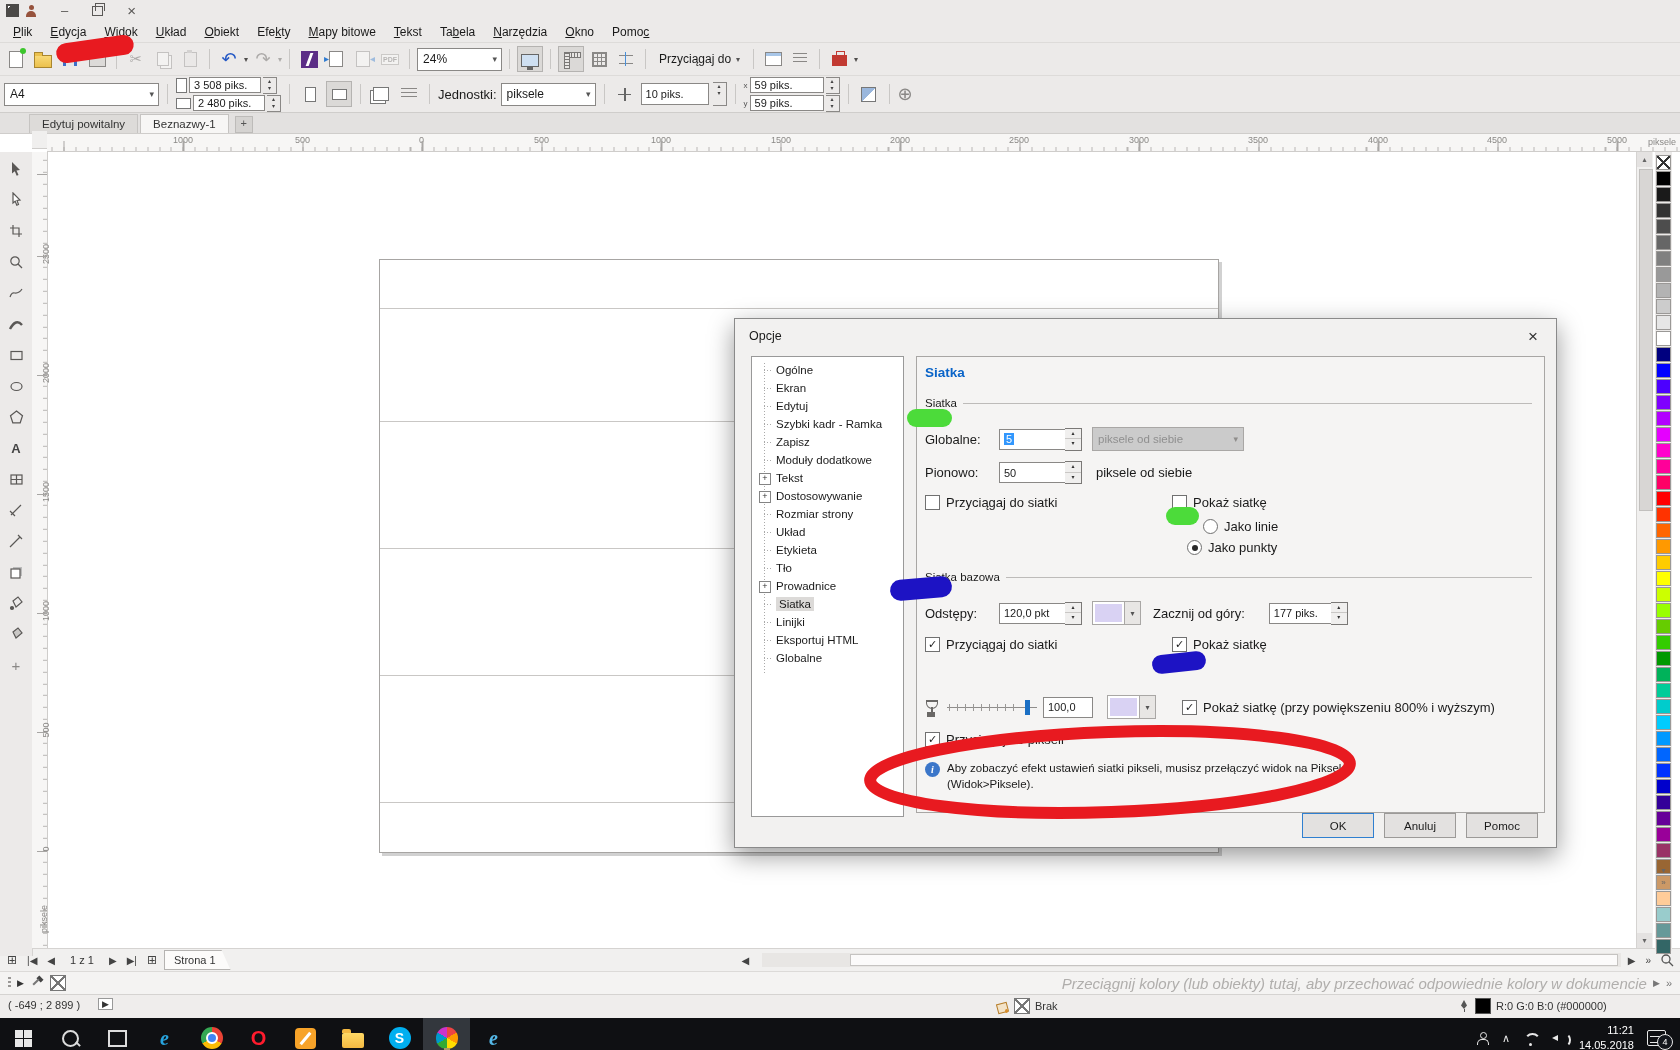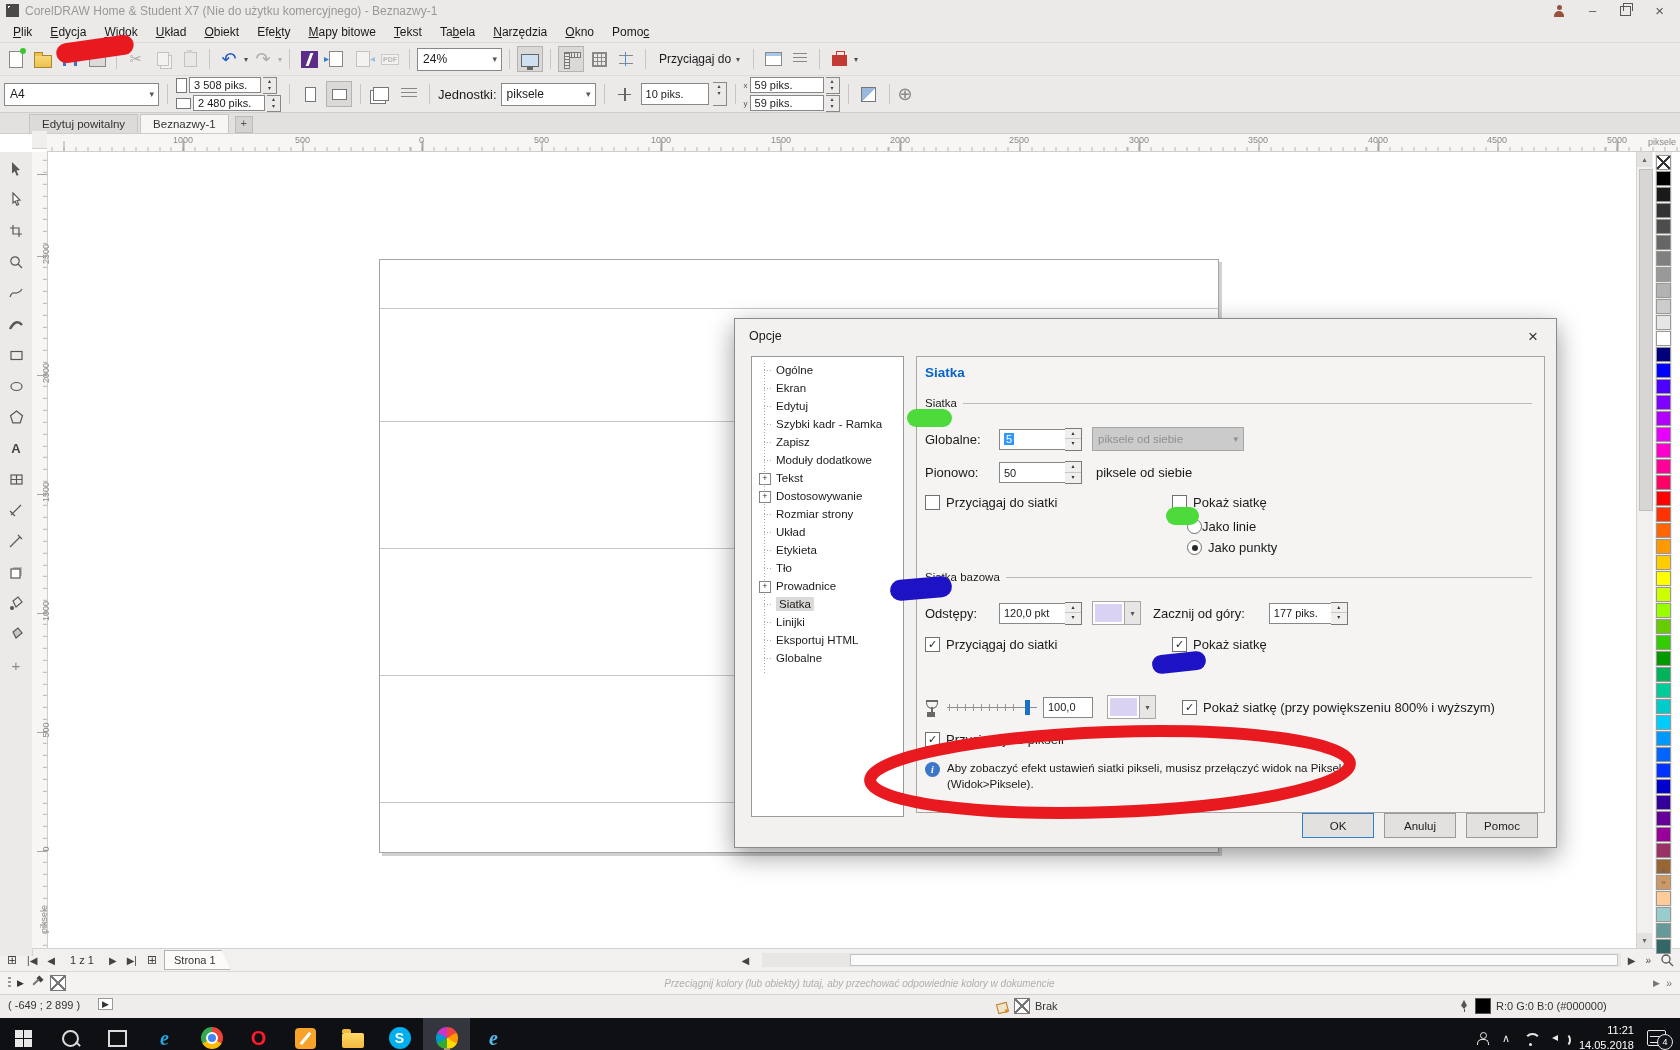--- a/index.html
+++ b/index.html
@@ -147,21 +147,21 @@
   .infotext{position:absolute;left:30px;top:403px;width:430px;font-size:11.5px;line-height:1.4;color:#1a1a1a;}
   .btn{position:absolute;top:494px;width:70px;height:23px;background:#e3e1e0;border:1px solid #9c9a98;font-size:11.5px;display:flex;align-items:center;justify-content:center;}
   .btn.def{border:1px solid #2f7fd0;}
   
   .pnav{height:22px;background:#f1f0ef;display:flex;align-items:center;padding:0 4px;gap:4px;font-size:11px;color:#333;border-top:1px solid #d5d3d1;}
   .pnbtn{font-size:10px;color:#444;padding:0 3px;}
   .ptab{height:18px;background:#fcfbfa;border:1px solid #b5b3b1;display:flex;align-items:center;padding:0 14px 0 9px;font-size:11px;clip-path:polygon(0 0,calc(100% - 9px) 0,100% 100%,0 100%);}
   .hscroll{position:relative;flex:1;height:14px;background:#e8e6e4;margin-left:6px;}
   .hthumb{position:absolute;left:88px;right:3px;top:1px;bottom:1px;background:#fbfafa;border:1px solid #c5c3c1;}
   .hintbar{height:22px;background:#f4f3f2;display:flex;align-items:center;padding:0 8px;gap:6px;border-top:1px solid #dcdad8;}
-  .hint-text{flex:1;text-align:center;font-size:10px;color:#b0aeac;font-style:italic;}
+  .hint-text{flex:1;text-align:right;font-size:15px;color:#b0aeac;font-style:italic;}
   .dots3{width:3px;height:12px;background:repeating-linear-gradient(to bottom,#9a9896 0 2px,transparent 2px 4px);}
   .eyedrop{width:14px;height:14px;position:relative;}
   .eyedrop::before{content:'';position:absolute;left:7px;top:1px;width:6px;height:4px;background:#444;transform:rotate(45deg);}
   .eyedrop::after{content:'';position:absolute;left:2px;top:5px;width:8px;height:2px;background:#777;transform:rotate(135deg);}
   .swbox{width:14px;height:14px;border:1px solid #777;background:linear-gradient(to top right,transparent 45%,#777 46%,#777 54%,transparent 55%),linear-gradient(to bottom right,transparent 45%,#777 46%,#777 54%,transparent 55%),#fff;}
   .statusbar{height:23px;background:#efedec;position:relative;font-size:11px;color:#333;border-top:1px solid #d5d3d1;}
   .coords{position:absolute;left:8px;top:4px;}
   .sgroup{position:absolute;top:3px;display:flex;align-items:center;gap:5px;}
   .bucket{width:14px;height:14px;position:relative;}
   .bucket::before{content:'';position:absolute;left:2px;top:4px;width:9px;height:8px;border:1px solid #b57d2a;transform:rotate(-15deg);background:#f3e3c8;}
@@ -212,21 +212,20 @@
   
   .tool svg{stroke:#5a5856;fill:none;stroke-width:1.2;}
 </style>
 </head>
 <body>
 
 <div id="screen">
 
   <div class="titlebar">
     <span class="app-logo"></span>
-    <span class="title-text">CorelDRAW Home &amp; Student X7 (Nie do użytku komercyjnego) - Beznazwy-1</span>
     <span class="wctl">
       <span class="person-ic"></span>
       <span class="wbtn">–</span>
       <span class="restore-ic wbtn"></span>
       <span class="wbtn" style="font-size:15px">×</span>
     </span>
   </div>
 
   <div class="menubar">
     <span class="mi"><u>P</u>lik</span>
@@ -707,21 +706,21 @@
       </div>
 
       <div class="row" style="left:8px;top:138px;gap:6px">
         <span class="cb"></span>
         <span class="lab">Przyciągaj do siatki</span>
       </div>
       <div class="row" style="left:255px;top:138px;gap:6px">
         <span class="cb"></span>
         <span class="lab">Pokaż siatkę</span>
       </div>
-      <div class="row" style="left:270px;top:162px;">
+      <div class="row" style="left:286px;top:162px;gap:6px">
         <span class="rad"></span>
         <span class="lab">Jako linie</span>
       </div>
       <div class="row" style="left:270px;top:183px;gap:6px">
         <span class="rad on"></span>
         <span class="lab">Jako punkty</span>
       </div>
 
       <div class="gcap" style="top:214px">
         <span>Siatka bazowa</span>

